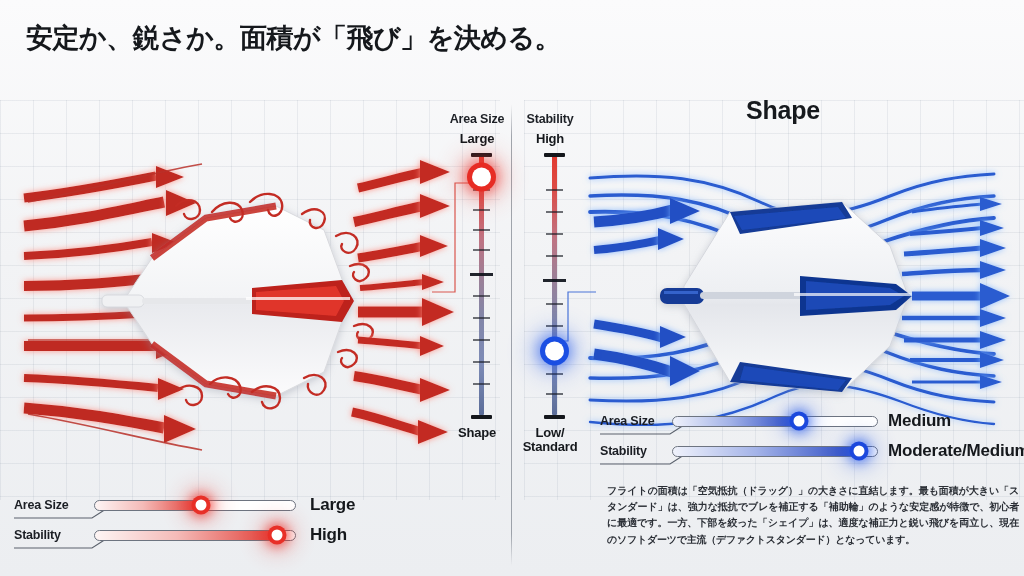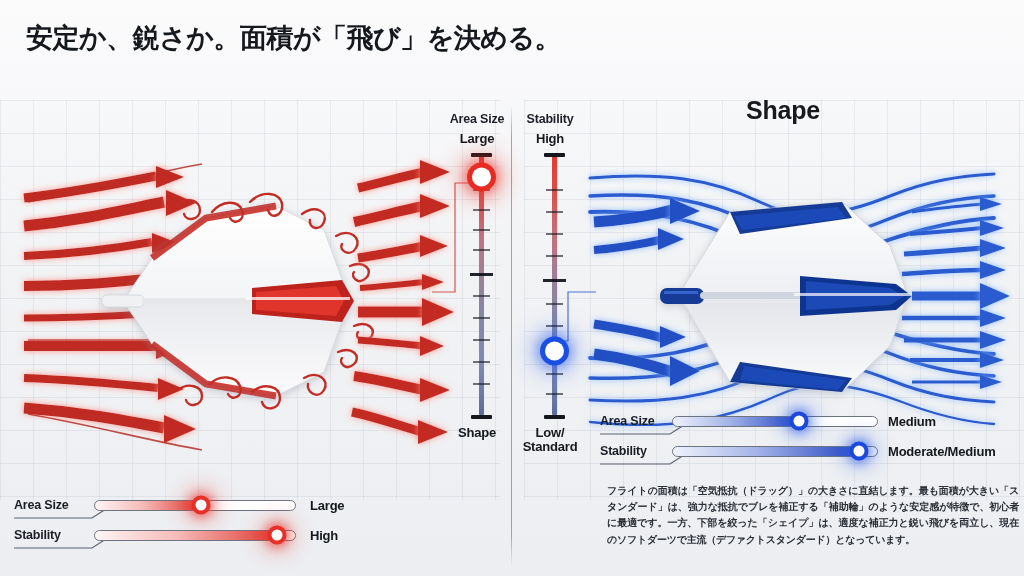--- a/index.html
+++ b/index.html
@@ -210,21 +210,21 @@
     width: 11px;
     height: 11px;
     border-radius: 50%;
     background: #ffffff;
     transform: translate(-50%, -50%);
   }
   .handle.red  { box-shadow: 0 0 0 4px rgba(232,46,38,0.98), 0 0 11px 6px rgba(236,54,46,0.70), 0 0 22px 11px rgba(236,54,46,0.32); }
   .handle.blue { box-shadow: 0 0 0 4px rgba(26,70,220,0.98), 0 0 11px 6px rgba(42,92,236,0.66), 0 0 22px 11px rgba(42,92,236,0.30); }
 
   .slider-value {
-    font-size: 13px;
+    font-size: 17px;
     font-weight: 700;
     color: #15181c;
     letter-spacing: -0.2px;
     white-space: nowrap;
     margin-left: 14px;
   }
   .sliders.right .slider-value { margin-left: 10px; }
 
   
   .body-copy {

